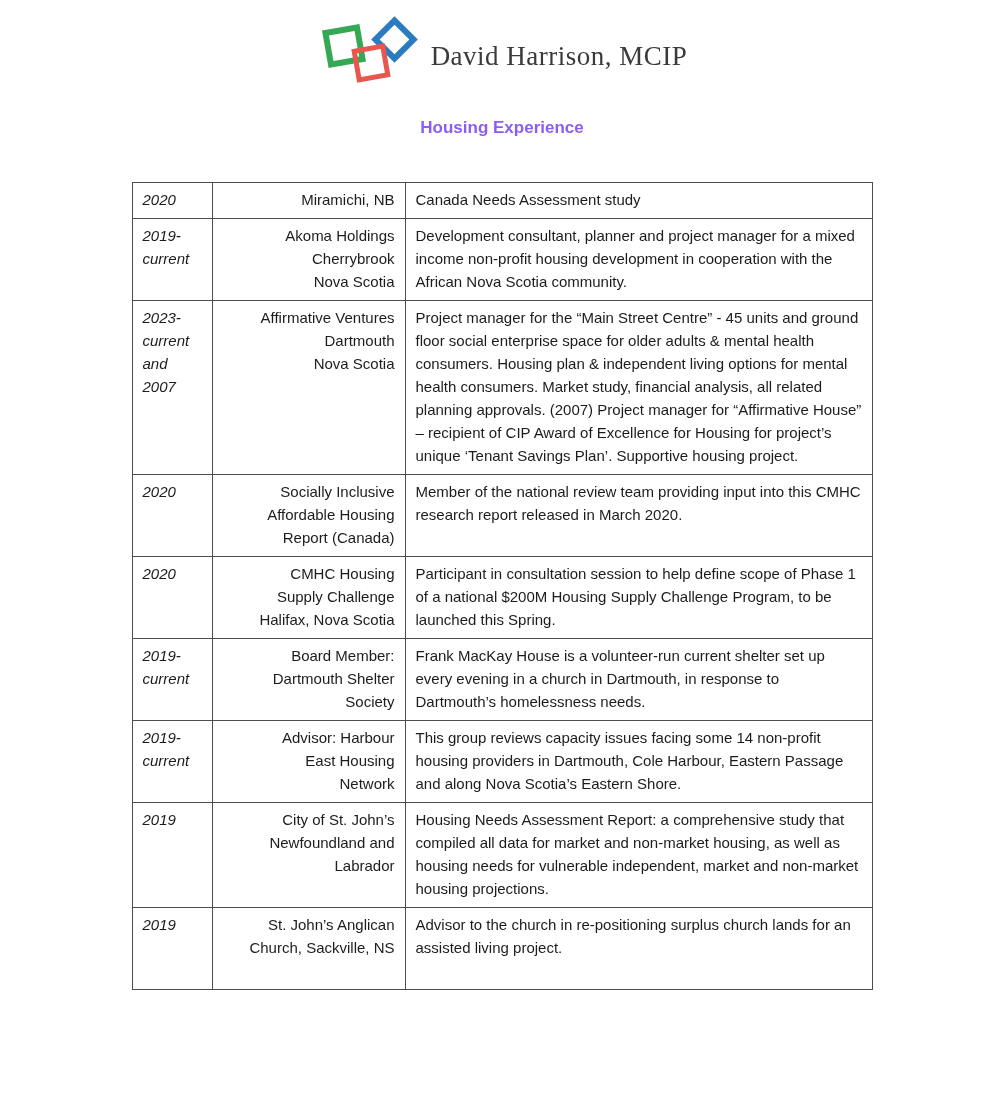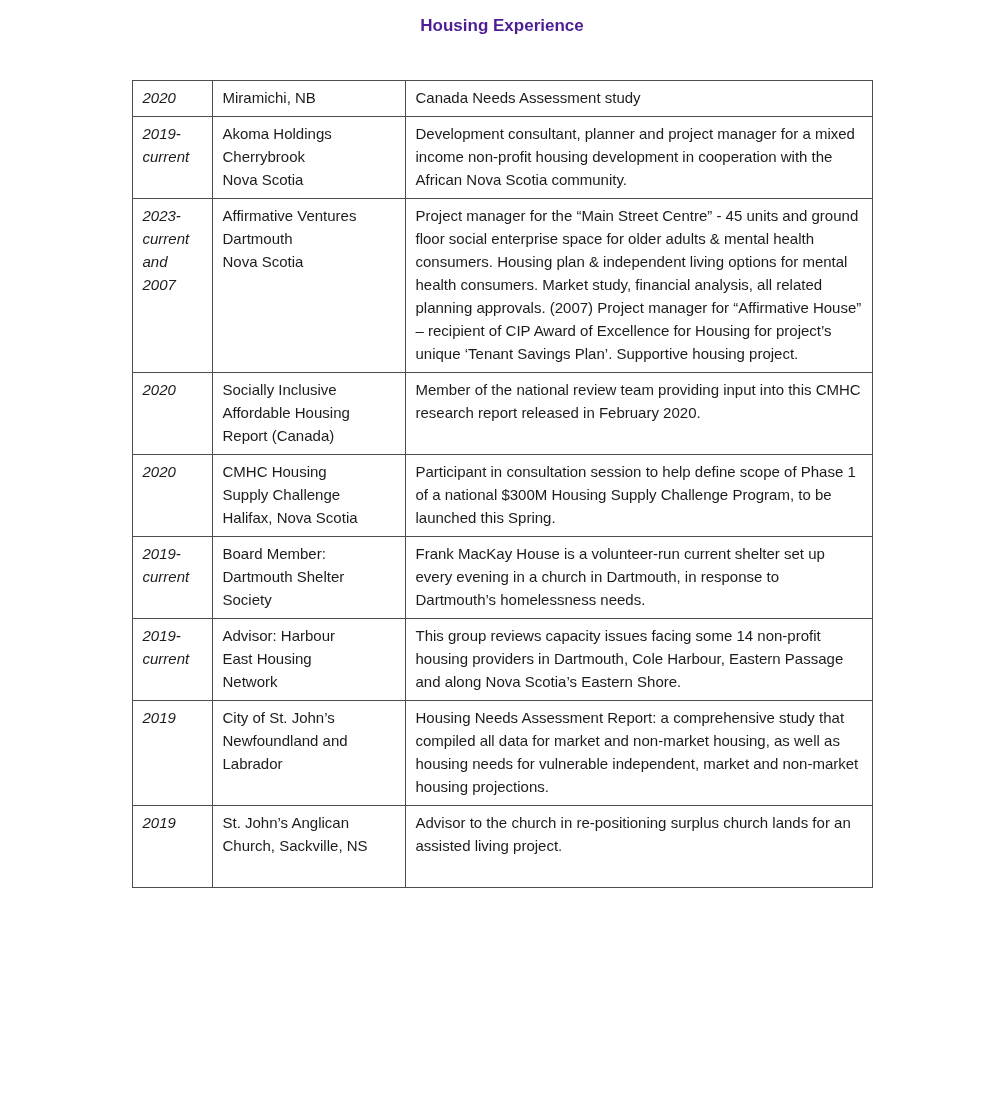--- a/index.html
+++ b/index.html
@@ -45,48 +45,56 @@
     font-size: 27px;
     color: #3a3a3a;
     letter-spacing: 0.5px;
     white-space: nowrap;
   }
 
   .doc-title {
     text-align: center;
     font-size: 17px;
     font-weight: bold;
-    color: #4c1d95;
+    color: #8b5cf6;
     margin: 16px 0 0 0;
   }
 
   
   table.exp {
     border-collapse: collapse;
     table-layout: fixed;
     width: 740px;
     margin: 44px auto 17px auto;
   }
   table.exp td {
     border: 1px solid #4d4d4d;
     vertical-align: top;
     padding: 5px 10px 7px 10px;
     font-size: 15px;
     line-height: 23px;
     color: #1c1c1c;
   }
   td.period { font-style: italic; white-space: pre-line; }
-  td.org    { white-space: pre-line; }
+  td.org    { white-space: pre-line; text-align: right; }
   tr.tall-last td { height: 82px; }
 </style>
 </head>
 <body>
 
 <div class="page">
 
+  <div class="header">
+    <div class="logo">
+      <div class="sq sq-green"></div>
+      <div class="sq sq-blue"></div>
+      <div class="sq sq-red"></div>
+    </div>
+    <div class="name">David Harrison, MCIP</div>
+  </div>
 
   <h1 class="doc-title">Housing Experience</h1>
 
   <table class="exp">
     <colgroup>
       <col style="width:80px">
       <col style="width:193px">
       <col style="width:467px">
     </colgroup>
     <tbody>
@@ -111,28 +119,28 @@
         <td class="org">Affirmative Ventures
 Dartmouth
 Nova Scotia</td>
         <td class="desc">Project manager for the “Main Street Centre” - 45 units and ground floor social enterprise space for older adults &amp; mental health consumers. Housing plan &amp; independent living options for mental health consumers. Market study, financial analysis, all related planning approvals. (2007) Project manager for “Affirmative House” – recipient of CIP Award of Excellence for Housing for project’s unique ‘Tenant Savings Plan’.  Supportive housing project.</td>
       </tr>
       <tr>
         <td class="period">2020</td>
         <td class="org">Socially Inclusive
 Affordable Housing
 Report (Canada)</td>
-        <td class="desc">Member of the national review team providing input into this CMHC research report released in February 2020.</td>
+        <td class="desc">Member of the national review team providing input into this CMHC research report released in March 2020.</td>
       </tr>
       <tr>
         <td class="period">2020</td>
         <td class="org">CMHC Housing
 Supply Challenge
 Halifax, Nova Scotia</td>
-        <td class="desc">Participant in consultation session to help define scope of Phase 1 of a national $300M Housing Supply Challenge Program, to be launched this Spring.</td>
+        <td class="desc">Participant in consultation session to help define scope of Phase 1 of a national $200M Housing Supply Challenge Program, to be launched this Spring.</td>
       </tr>
       <tr>
         <td class="period">2019-
 current</td>
         <td class="org">Board Member:
 Dartmouth Shelter
 Society</td>
         <td class="desc">Frank MacKay House is a volunteer-run current shelter set up every evening in a church in Dartmouth, in response to Dartmouth’s homelessness needs.</td>
       </tr>
       <tr>

